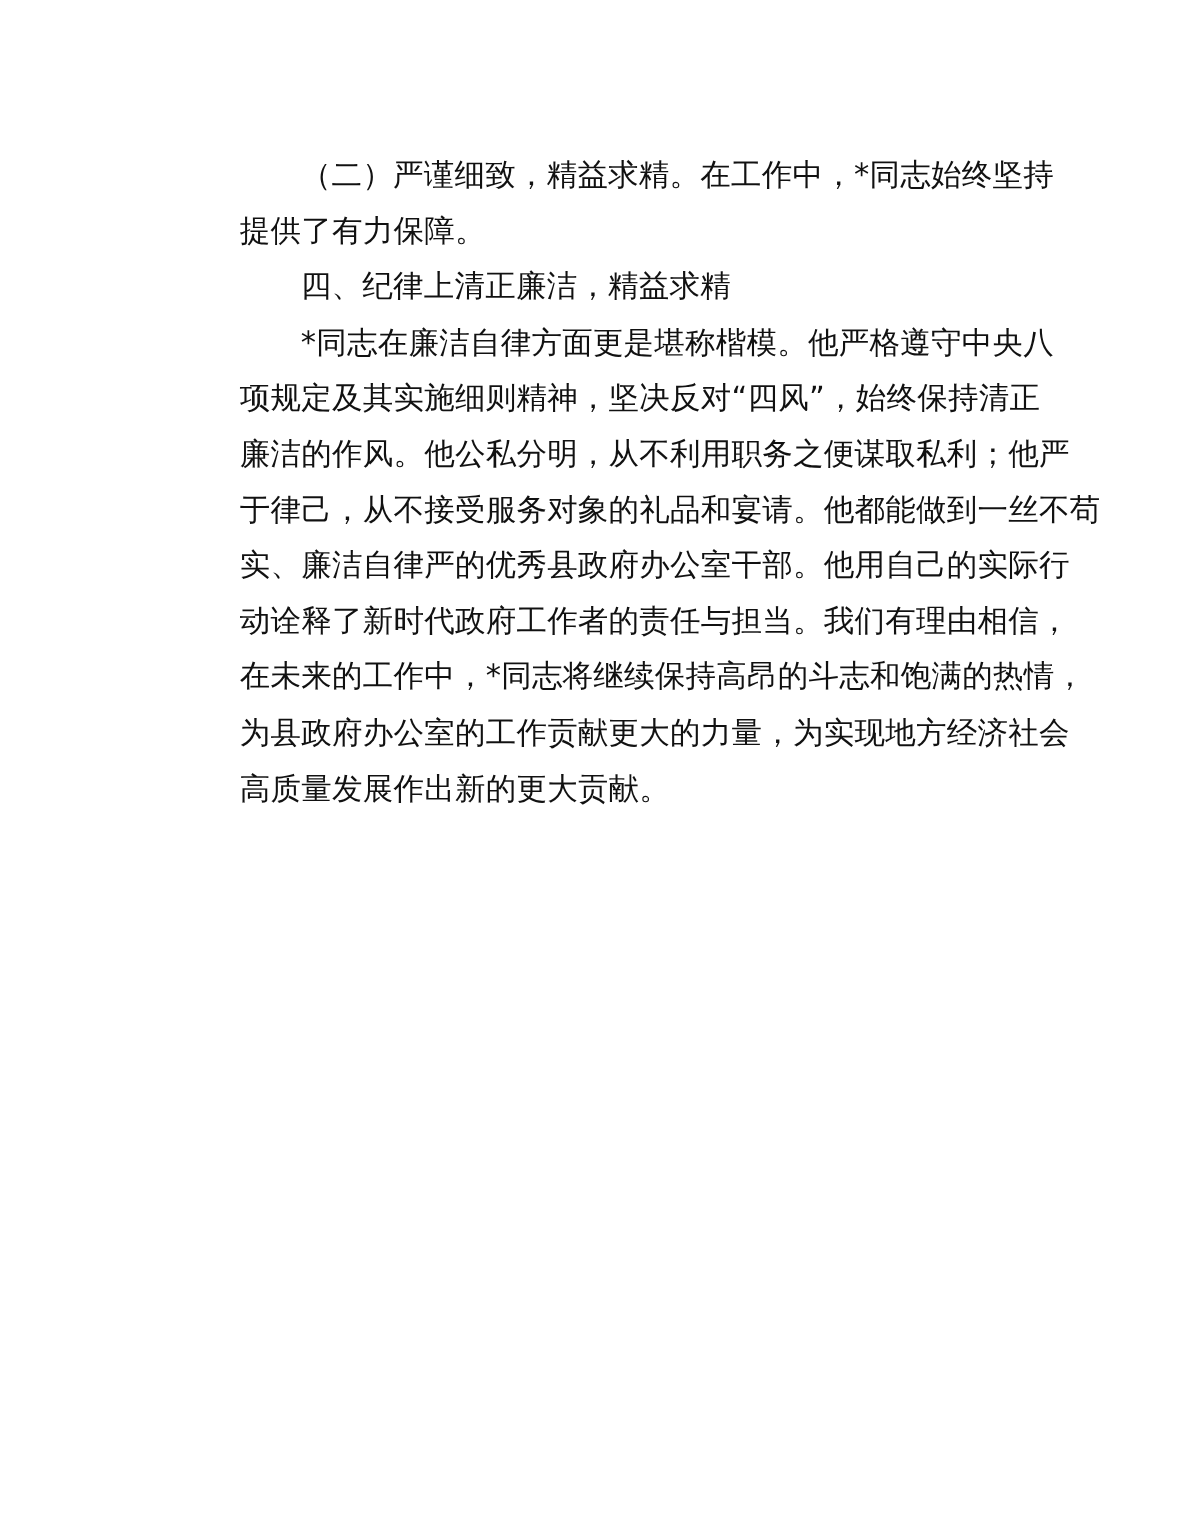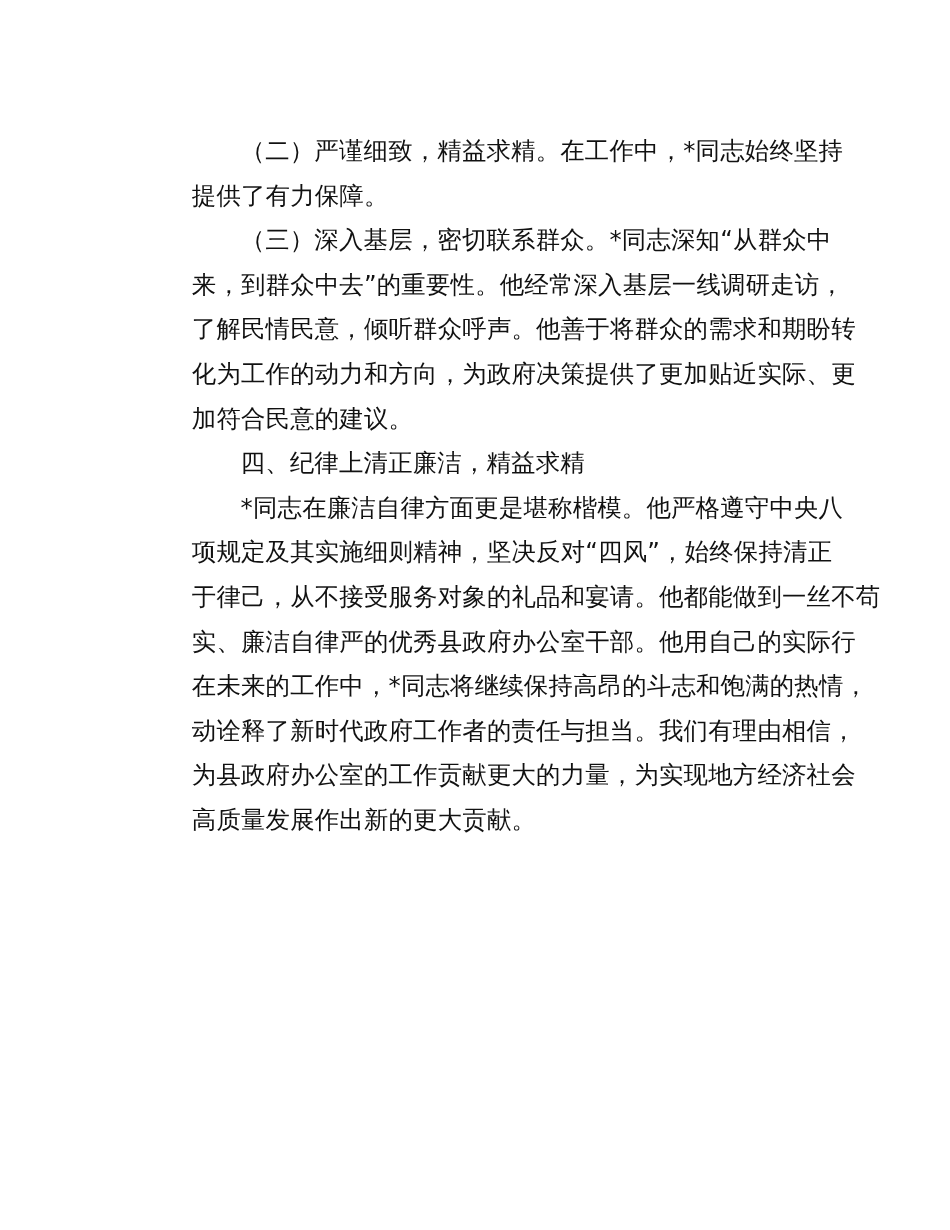--- a/index.html
+++ b/index.html
@@ -11,21 +11,21 @@
     width: 950px;
     height: 1230px;
     position: relative;
     overflow: hidden;
     font-family: "DejaVu Sans", "Liberation Sans", sans-serif;
     color: #111111;
   }
   .page {
     position: absolute;
     left: 0;
-    top: 11px;
+    top: 0;
     width: 950px;
     height: 915px;
     background: #ffffff;
   }
   .content {
     position: absolute;
     left: 143px;
     top: 118px;
     width: 684px;
   }
@@ -57,40 +57,34 @@
 <body>
 
 <div class="page">
   <div class="content">
 
     <div class="para">
       <span class="line first">（二）严谨细致，精益求精。在工作中，*同志始终坚持</span>
       <span class="line last">提供了有力保障。</span>
     </div>
 
-    <div class="para">
-      <span class="line first">（三）深入基层，密切联系群众。*同志深知“从群众中</span>
-      <span class="line">来，到群众中去”的重要性。他经常深入基层一线调研走访，</span>
-      <span class="line">了解民情民意，倾听群众呼声。他善于将群众的需求和期盼转</span>
-      <span class="line">化为工作的动力和方向，为政府决策提供了更加贴近实际、更</span>
-      <span class="line last">加符合民意的建议。</span>
-    </div>
 
     <div class="para">
       <span class="line first last">四、纪律上清正廉洁，精益求精</span>
     </div>
 
     <div class="para">
       <span class="line first">*同志在廉洁自律方面更是堪称楷模。他严格遵守中央八</span>
       <span class="line">项规定及其实施细则精神，坚决反对“四风”，始终保持清正</span>
+      <span class="line">廉洁的作风。他公私分明，从不利用职务之便谋取私利；他严</span>
       <span class="line">于律己，从不接受服务对象的礼品和宴请。他都能做到一丝不苟</span>
     </div>
 
     <div class="para">
       <span class="line">实、廉洁自律严的优秀县政府办公室干部。他用自己的实际行</span>
+      <span class="line">动诠释了新时代政府工作者的责任与担当。我们有理由相信，</span>
       <span class="line">在未来的工作中，*同志将继续保持高昂的斗志和饱满的热情，</span>
-      <span class="line">动诠释了新时代政府工作者的责任与担当。我们有理由相信，</span>
       <span class="line">为县政府办公室的工作贡献更大的力量，为实现地方经济社会</span>
       <span class="line last">高质量发展作出新的更大贡献。</span>
     </div>
 
   </div>
 </div>
 
 </body></html>

